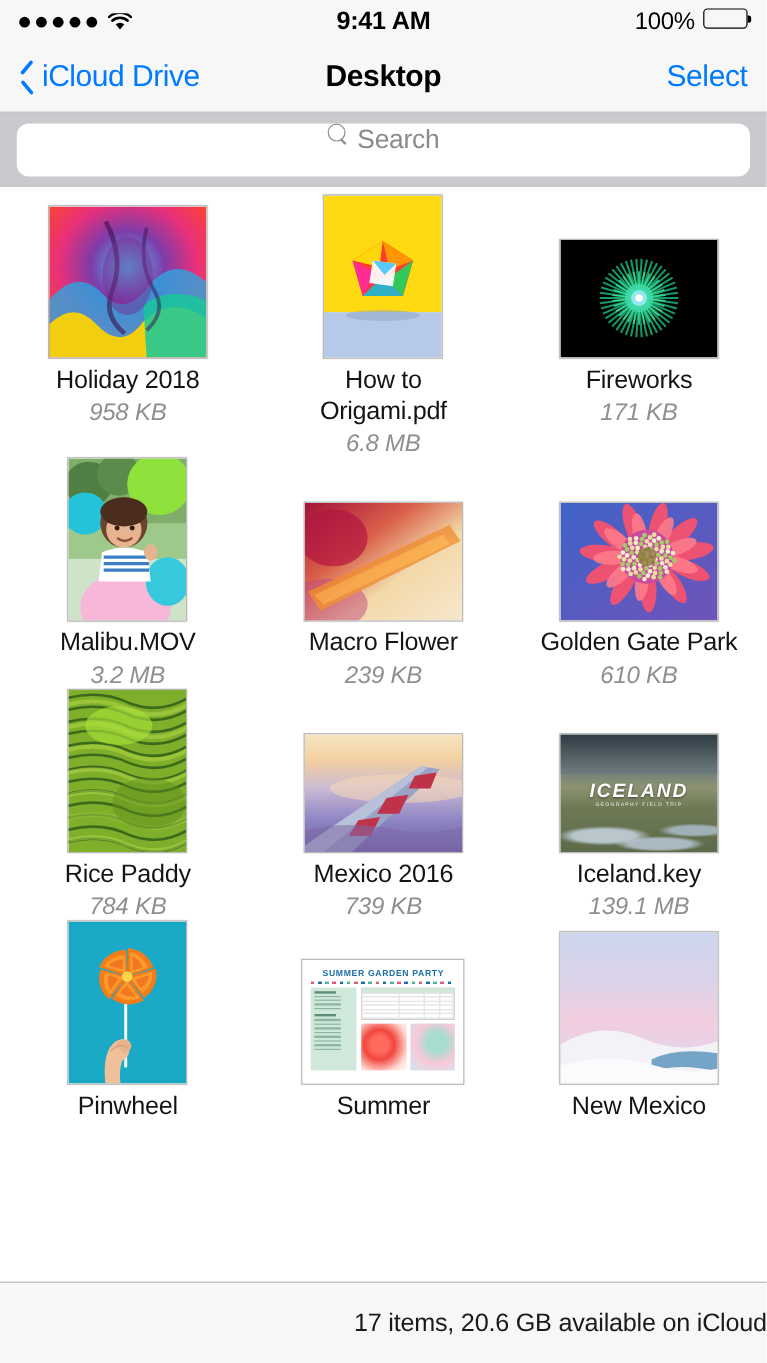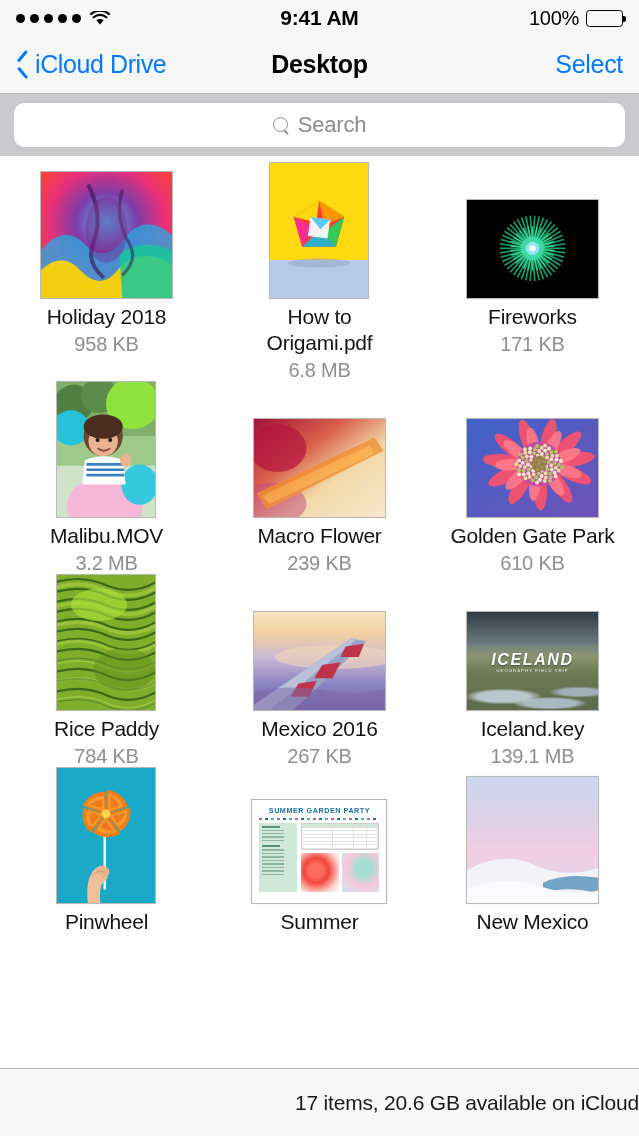--- a/index.html
+++ b/index.html
@@ -23,21 +23,21 @@
   }
   .sb-left { display:flex; align-items:center; gap:6px; }
   .dots { display:flex; gap:5px; align-items:center; }
   .dot { width:9px; height:9px; border-radius:50%; background:#000; }
   .wifi { position:relative; width:20px; height:15px; margin-left:3px; }
   .sb-center {
     position:absolute; left:0; right:0; text-align:center;
     font-size:21px; font-weight:600; color:#000; letter-spacing:-0.2px;
   }
   .sb-right {
-    margin-left:auto; display:flex; align-items:center; gap:7px;
+    margin-left:auto; display:flex; align-items:flex-start; gap:7px;
     position:relative; z-index:2;
   }
   .batt-pct { font-size:20px; font-weight:400; color:#000; letter-spacing:-0.3px; }
   .battery { width:37px; height:17px; border:1.6px solid #000; border-radius:3.5px; padding:1.6px; position:relative; }
   .battery::after {
     content:""; position:absolute; right:-4px; top:5px; width:2.6px; height:6px;
     background:#000; border-radius:0 2px 2px 0;
   }
   .battery-fill { height:100%; background:#000; border-radius:1.5px; }
 
@@ -65,21 +65,21 @@
     letter-spacing:-0.3px; cursor:pointer; z-index:2;
   }
 
   
   .searchwrap {
     height:62px; background:#c9c9ce;
     padding:8px 14px; display:flex; align-items:center;
   }
   .searchfield {
     flex:1; height:44px; background:#fff; border-radius:10px;
-    display:flex; align-items:center; justify-content:center; gap:8px;
+    display:flex; align-items:flex-start; justify-content:center; gap:8px;
     cursor:text;
   }
   .search-icon { width:17px; height:17px; position:relative; flex:none; }
   .search-icon::before {
     content:""; position:absolute; top:0; left:0;
     width:13px; height:13px; border:1.8px solid #8e8e93; border-radius:50%;
   }
   .search-icon::after {
     content:""; position:absolute; top:12px; left:11.5px;
     width:6px; height:1.8px; background:#8e8e93; border-radius:1px;
@@ -110,21 +110,21 @@
     overflow:hidden; position:relative;
     background:#eee;
   }
   .labels { text-align:center; padding:0 6px; }
   .fname {
     font-size:21px; color:#141414; letter-spacing:-0.25px;
     line-height:26px; max-width:170px; margin:0 auto;
   }
   .fsize {
     font-size:20px; color:#8e8e93; letter-spacing:-0.2px;
-    line-height:26px; margin-top:1px;
+    line-height:26px; margin-top:1px;font-style:italic;
   }
 
   
   .toolbar {
     position:absolute; left:0; right:0; bottom:0; height:68px;
     background:#f7f7f7; border-top:0.5px solid #b8b8bb;
     display:flex; align-items:center; justify-content:flex-end;
   }
   .toolbar-text { font-size:21px; color:#1a1a1a; letter-spacing:-0.2px; }
 
@@ -600,21 +600,21 @@
     <path d="M-6 74 L74 20 L78 21 L12 74 Z" fill="#b8c0da"></path>
     <polygon points="70,26 84,24 80,34 66,34" fill="#c0324a"></polygon>
     <polygon points="52,40 66,38 60,50 46,50" fill="#c0324a"></polygon>
     <polygon points="34,54 48,52 42,64 28,64" fill="#c0324a"></polygon>
     <path d="M0 60 Q30 54 58 60 Q80 64 100 58 L100 74 L0 74Z" fill="#7e6aa8" opacity=".55"></path>
   </svg>
           </div>
         </div>
         <div class="labels">
           <div class="fname">Mexico 2016</div>
-          <div class="fsize">267 KB</div>
+          <div class="fsize">739 KB</div>
         </div>
       </div>
       <div class="cell">
         <div class="thumb-box">
           <div class="thumb" style="width: 133px; height: 100px;">
             <div class="kn-iceland">
       <div class="kn-sky"></div>
       <div class="kn-river"></div>
       <div class="kn-title">ICELAND</div>
       <div class="kn-sub">GEOGRAPHY FIELD TRIP</div>

